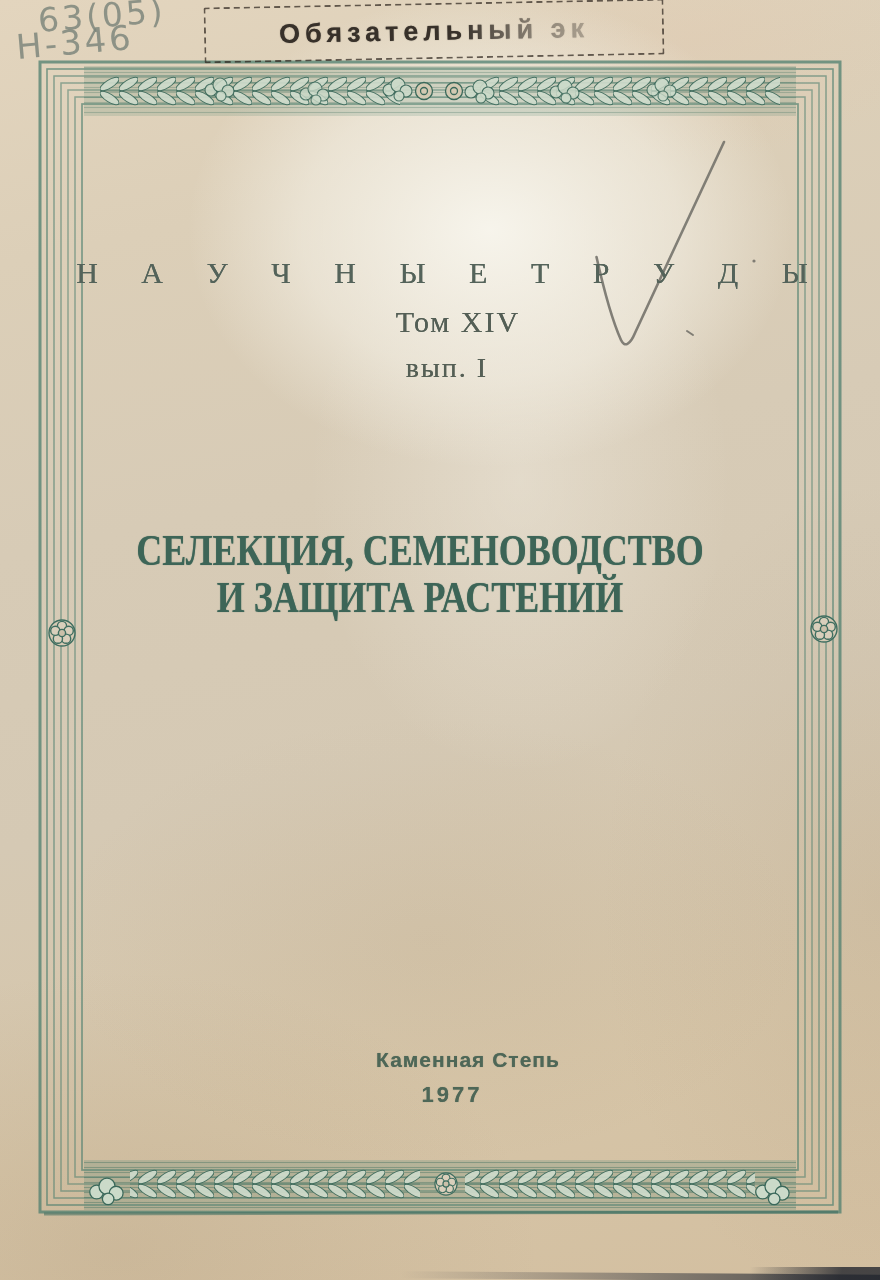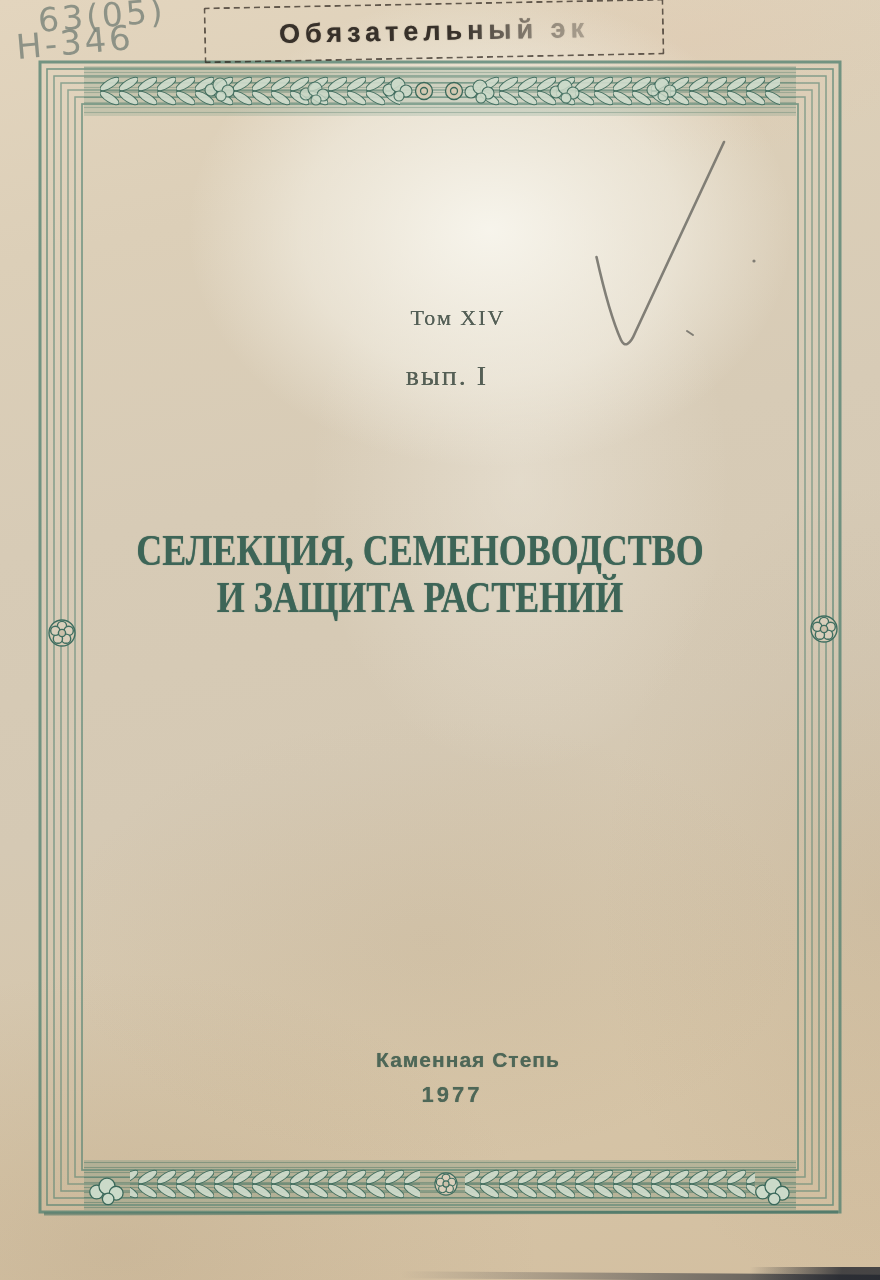--- a/index.html
+++ b/index.html
@@ -41,25 +41,25 @@
     mask-image:linear-gradient(90deg,rgba(0,0,0,.95) 0%,rgba(0,0,0,.95) 58%,rgba(0,0,0,.5) 82%,rgba(0,0,0,.3) 100%);
   }
   
   .series{
     left:447px;top:256px;transform:translateX(-50%);
     font-size:30px;letter-spacing:10px;word-spacing:16px;
     color:#54635a;text-shadow:0 0 .6px #54635a;
   }
   .volume{
     left:458px;top:305px;transform:translateX(-50%);
-    font-size:22px;letter-spacing:2px;color:#545f56;text-shadow:0 0 .6px #545f56;
+    font-size:30px;letter-spacing:2px;color:#545f56;text-shadow:0 0 .6px #545f56;
   }
   .issue{
     left:447px;top:352px;transform:translateX(-50%);
-    font-size:28px;letter-spacing:2px;color:#555f55;text-shadow:0 0 .6px #555f55;margin-top:8px;
+    font-size:28px;letter-spacing:2px;color:#555f55;text-shadow:0 0 .6px #555f55;
   }
   .title1,.title2{
     font-weight:700;color:#3d6557;text-shadow:0 0 1px rgba(61,101,87,.8);
     font-size:45px;transform:translateX(-50%) scaleX(0.8);transform-origin:center;
   }
   .title1{left:420px;top:524px;}
   .title2{left:420px;top:571px;}
   .imprint{
     font-family:"Liberation Sans", sans-serif;font-weight:700;
     color:#4e6757;text-shadow:0 0 .7px rgba(78,103,87,.8);
@@ -171,20 +171,21 @@
     </g>
   </svg>
 
   <div class="txt hand hand-line1">63(05)</div>
   <div class="txt hand hand-line2">Н-346</div>
 
   <div class="stamp">
     <span class="stamp-text">Обязательный эк</span>
   </div>
 
+  <div class="txt series">Н А У Ч Н Ы Е   Т Р У Д Ы</div>
   <div class="txt volume">Том XIV</div>
   <div class="txt issue">вып. I</div>
 
   <div class="txt title1">СЕЛЕКЦИЯ, СЕМЕНОВОДСТВО</div>
   <div class="txt title2">И ЗАЩИТА РАСТЕНИЙ</div>
 
   <div class="txt imprint place">Каменная Степь</div>
   <div class="txt imprint year">1977</div>
 
   <div class="edge-strip"></div>

